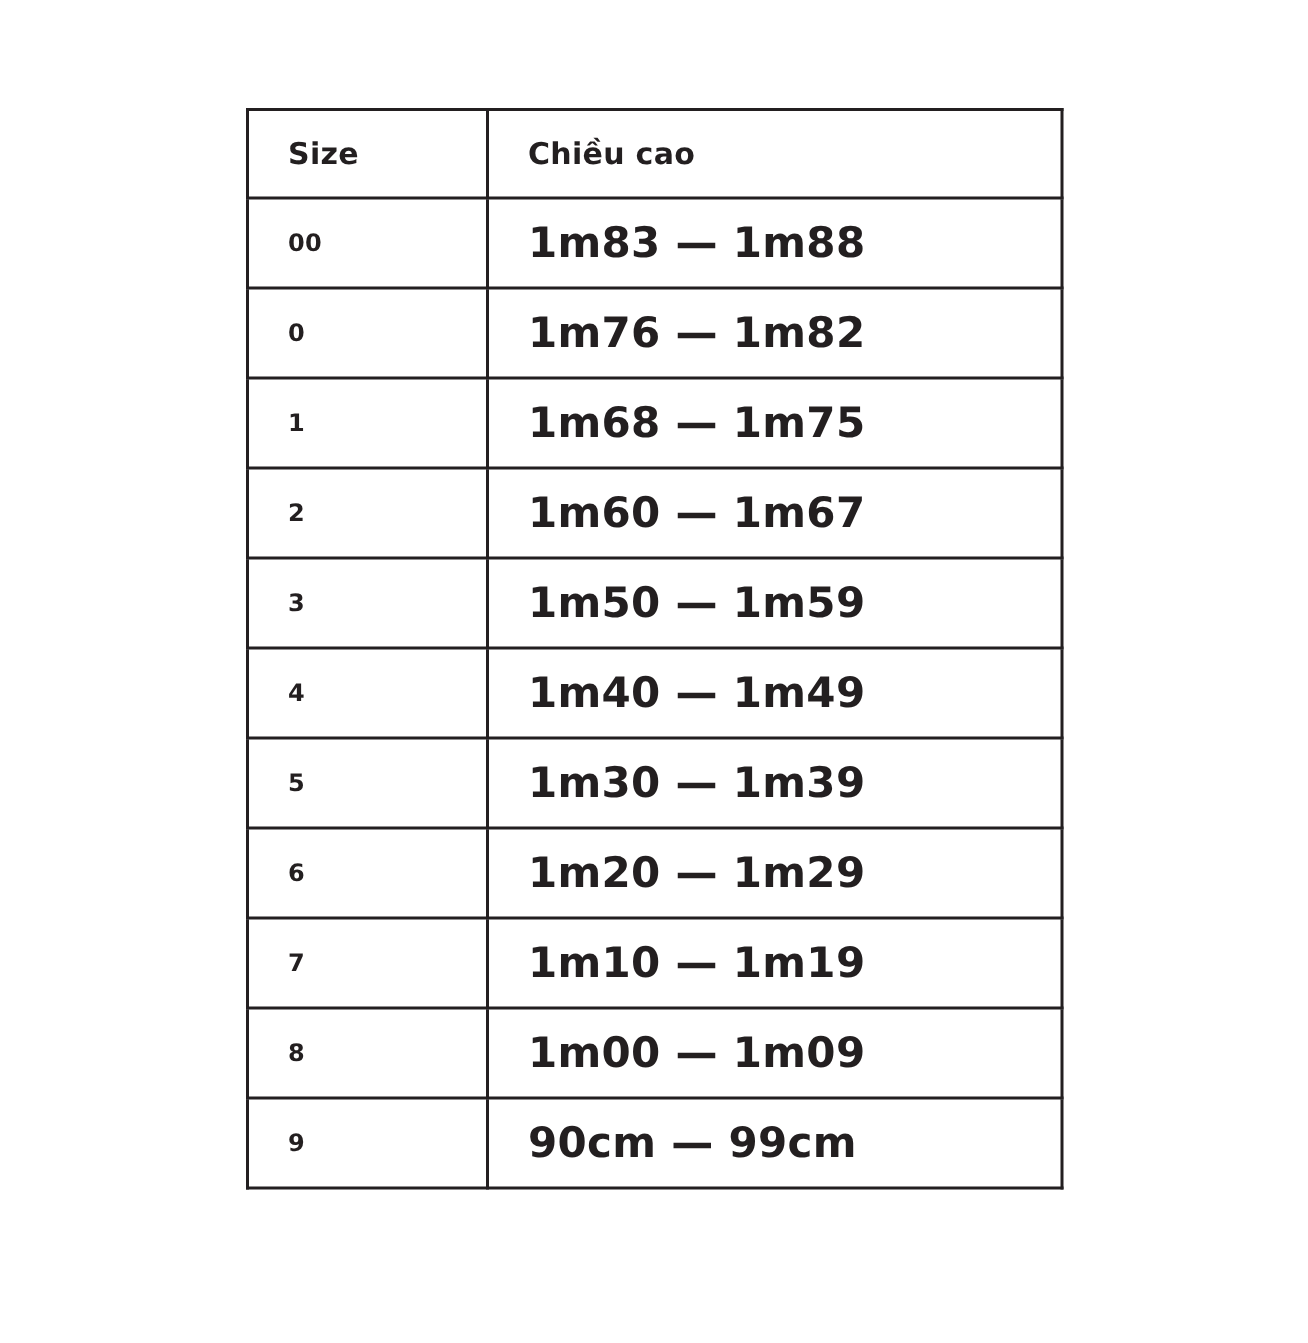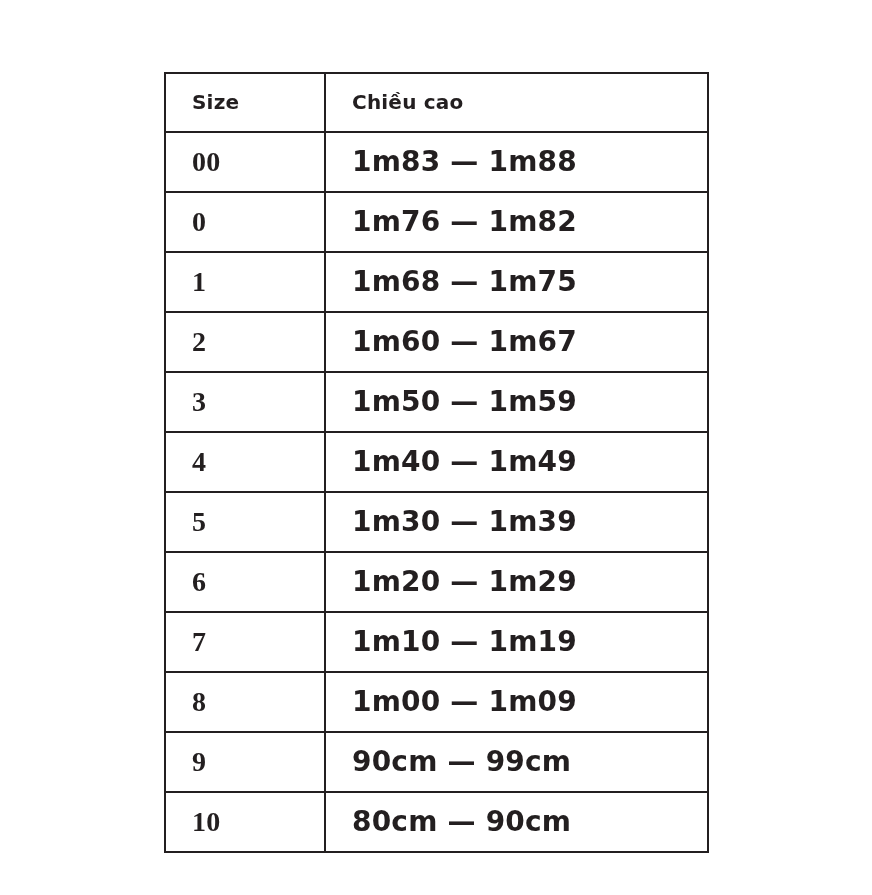--- a/index.html
+++ b/index.html
@@ -55,22 +55,21 @@
   }
   thead .cell-inner {
     font-size: 20px;
     height: 57px;
     line-height: 57px;
   }
   tbody .cell-inner.height-cell {
     font-size: 28px;
   }
   tbody .cell-inner.size-cell {
-    font-size: 28px;
-    font-family: Liberation Serif, serif;
+    font-size: 16px;
   }
 </style>
 </head>
 <body>
 
 <div class="page">
   <div class="size-table-wrap">
     <table class="size-table">
       <colgroup>
         <col class="col-size">
@@ -168,24 +167,16 @@
             </td>
         </tr>
         <tr>
           <td>
               <div class="cell-inner size-cell">9</div>
             </td>
           <td>
               <div class="cell-inner height-cell">90cm — 99cm</div>
             </td>
         </tr>
-        <tr>
-          <td>
-              <div class="cell-inner size-cell">10</div>
-            </td>
-          <td>
-              <div class="cell-inner height-cell">80cm — 90cm</div>
-            </td>
-        </tr>
       </tbody>
     </table>
   </div>
 </div>
 
 </body></html>

